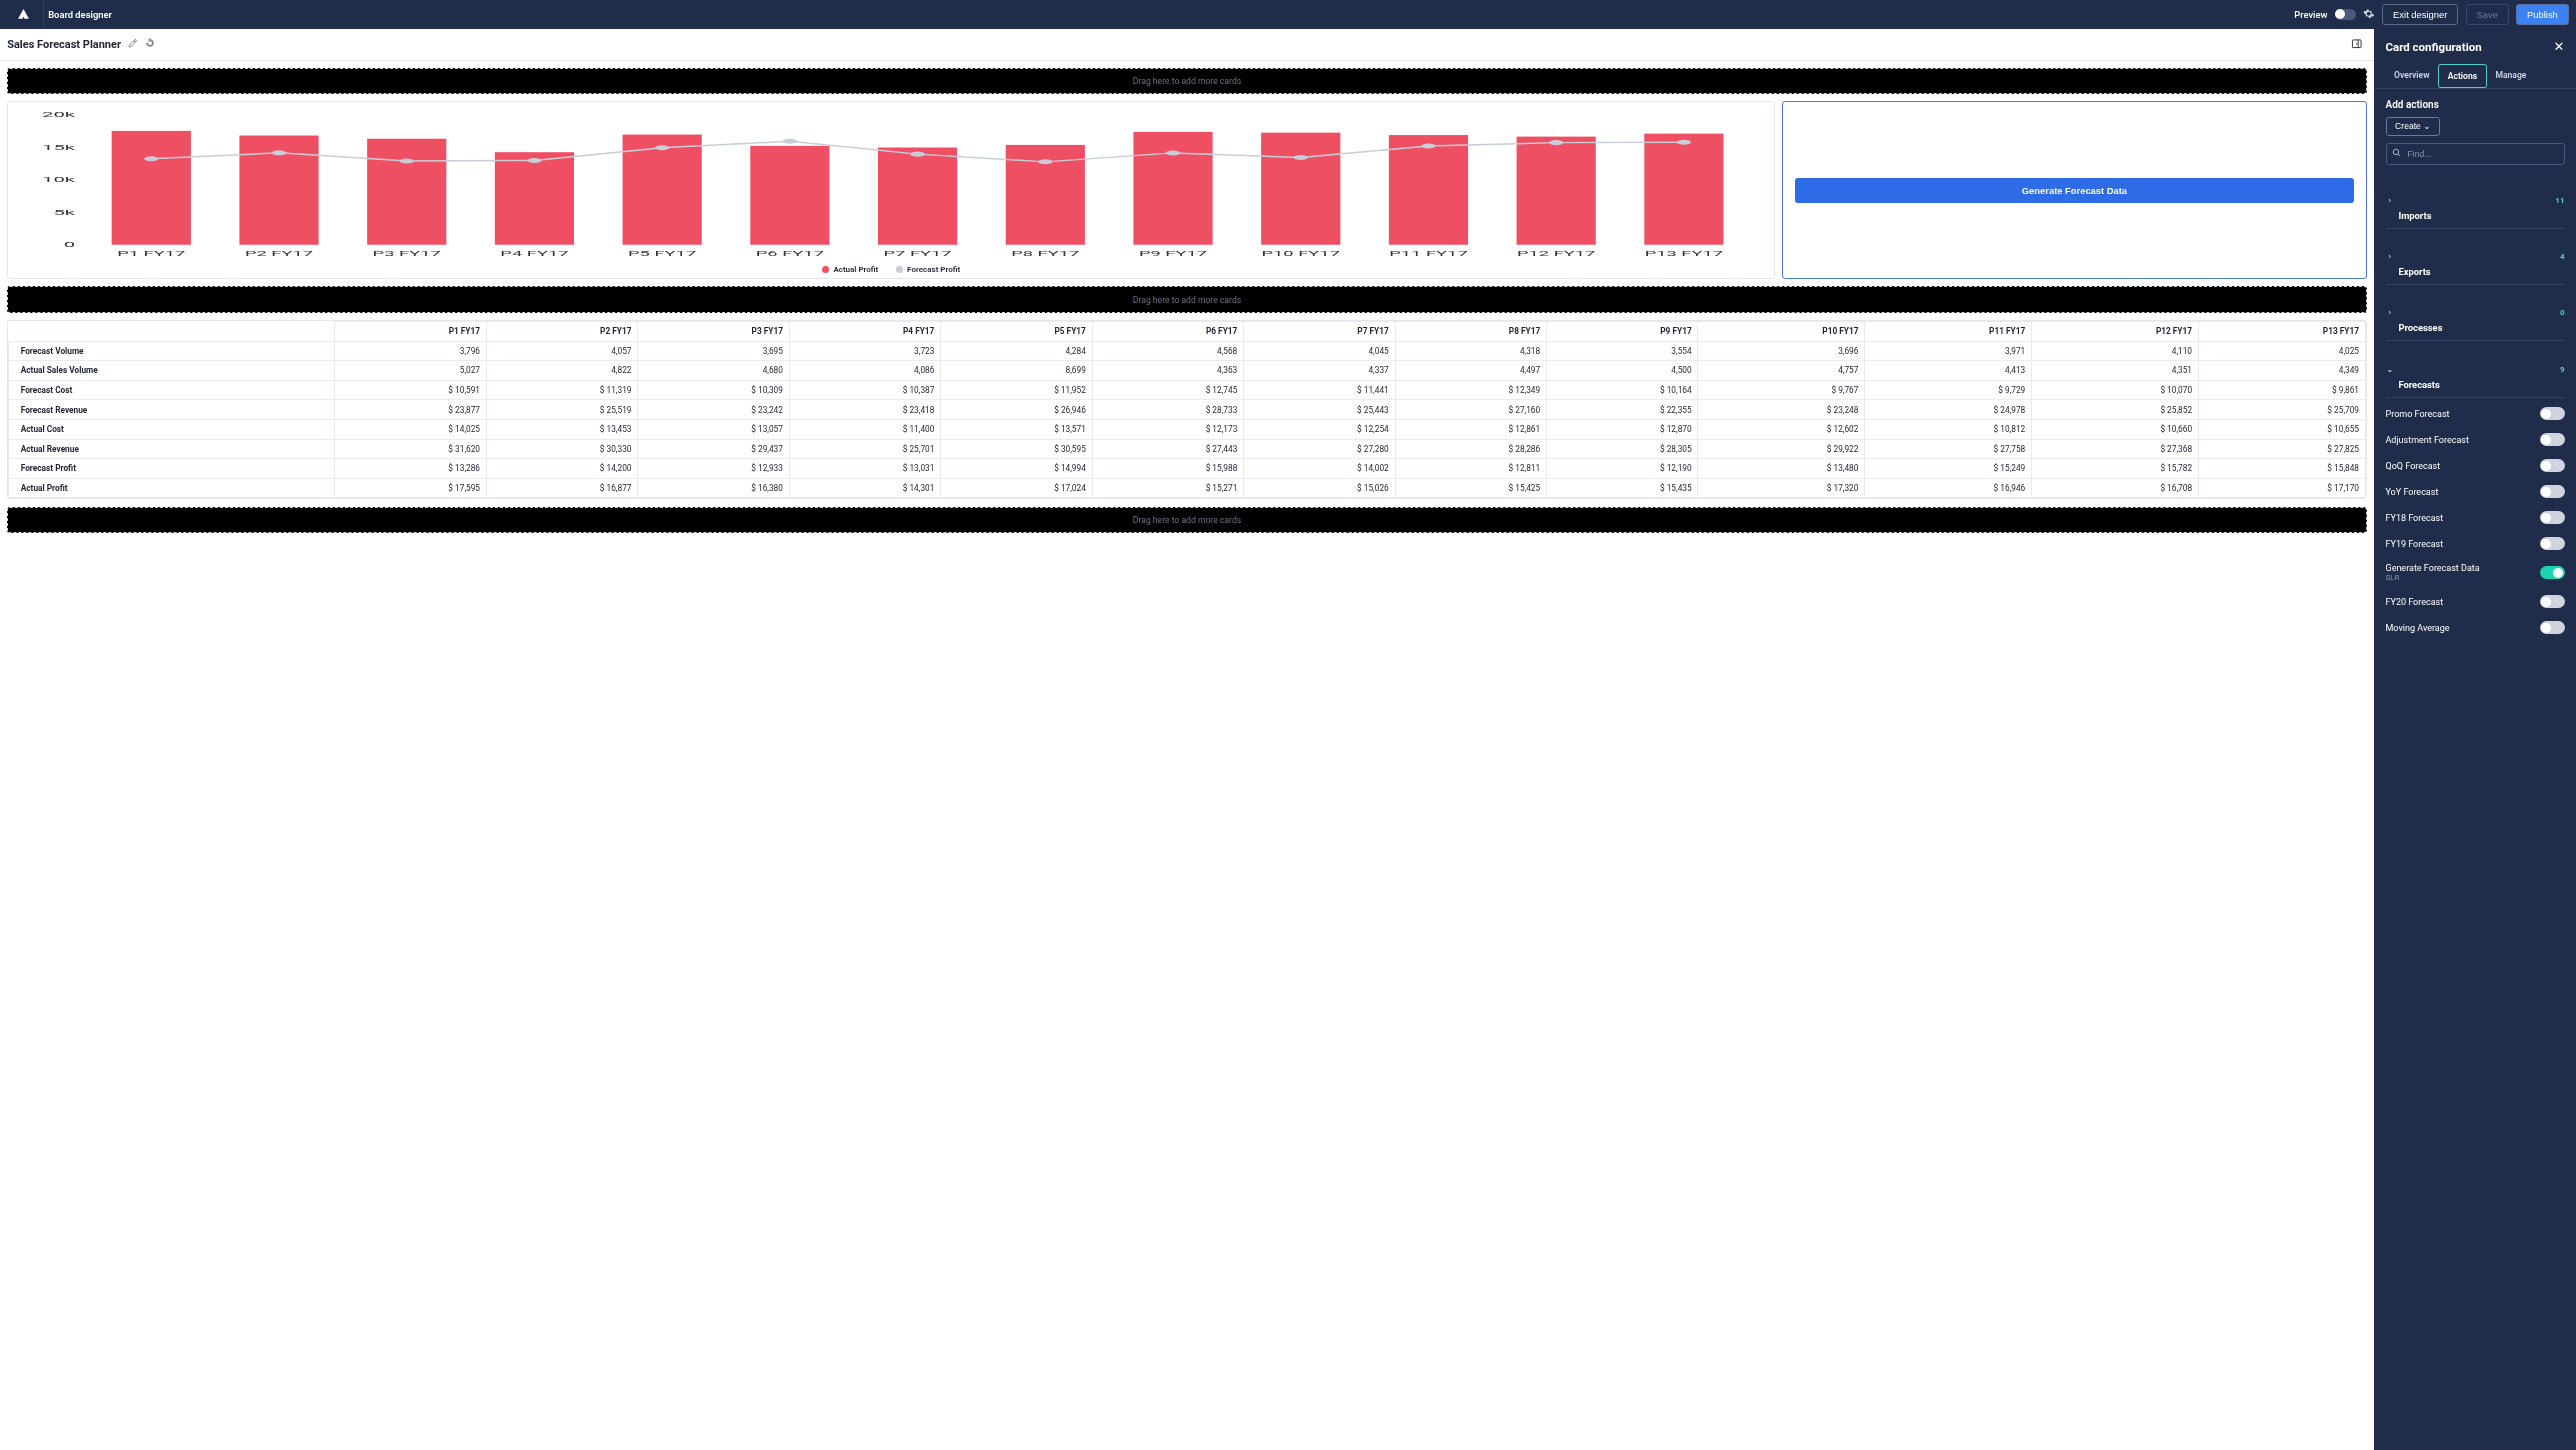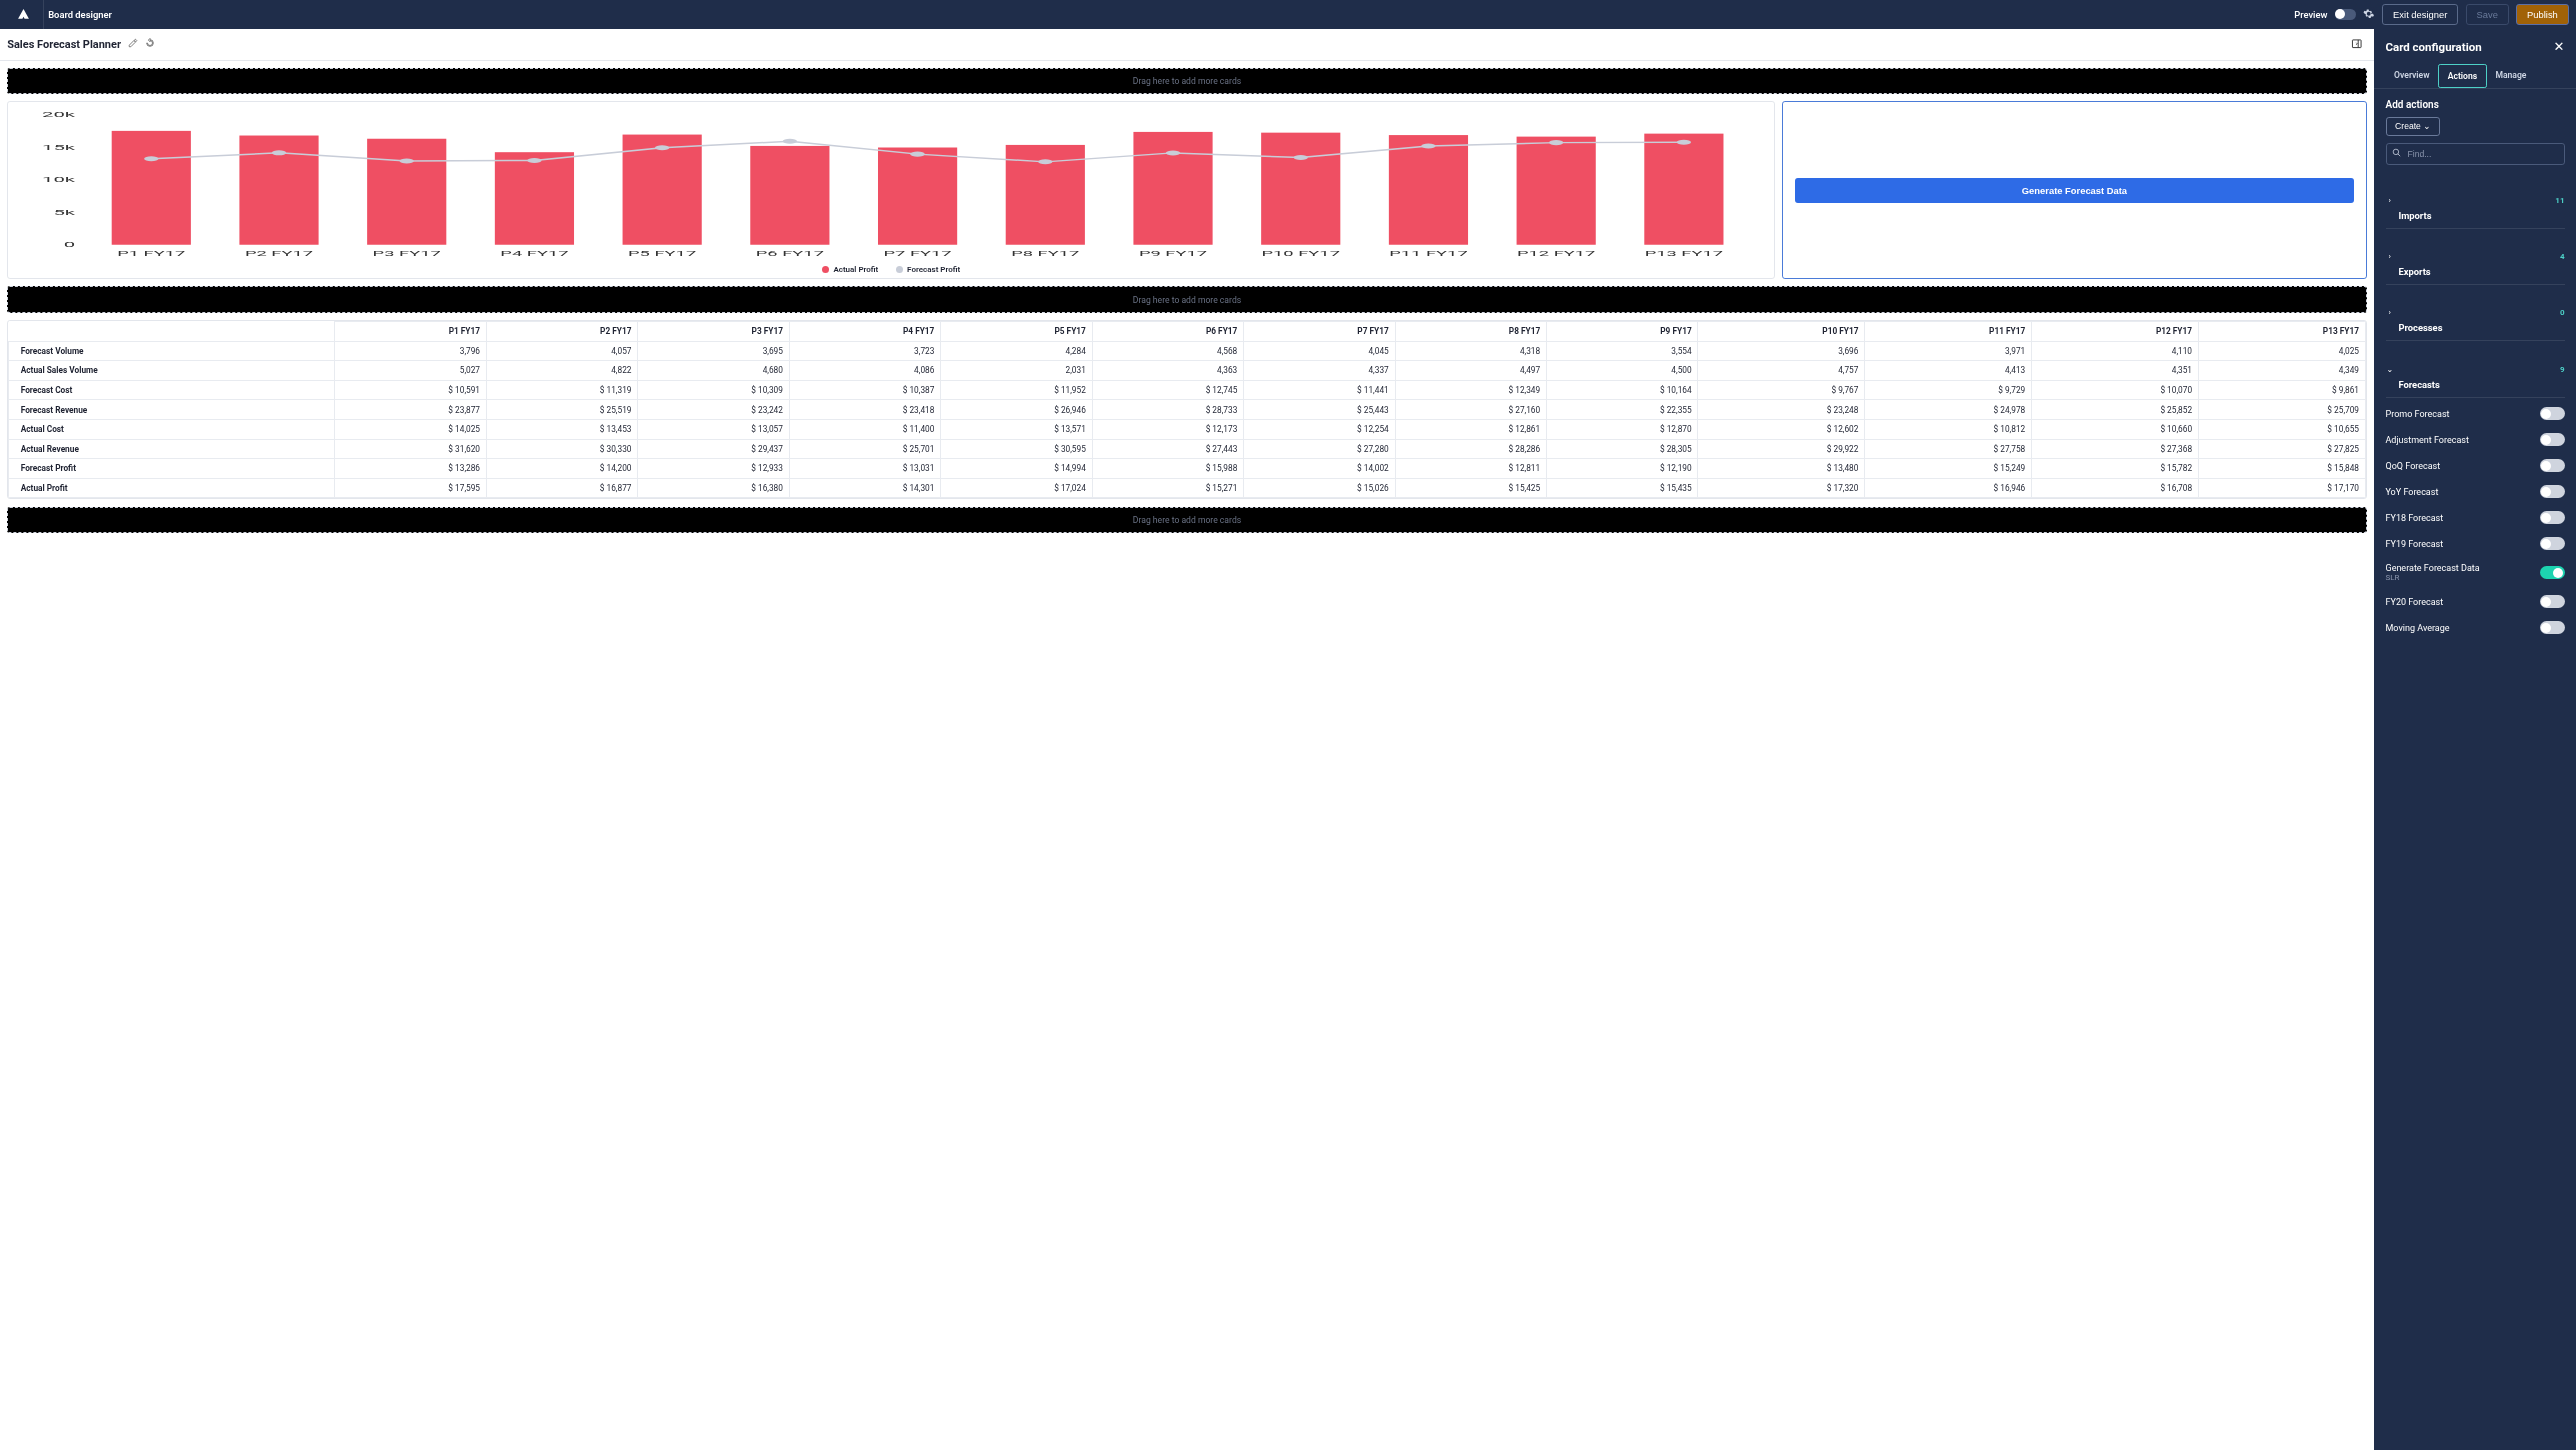--- a/index.html
+++ b/index.html
@@ -11,21 +11,21 @@
 .top-title { font-weight: 600; font-size: 9.4px; }
 .spacer { flex: 1; }
 .top-actions { display: flex; align-items: center; gap: 7.2px; }
 .preview-label { font-size: 9.4px; font-weight: 500; }
 .toggle { width: 21.6px; height: 11.5px; background: #4a5a7a; border-radius: 5.8px; position: relative; cursor: pointer; }
 .toggle .knob { width: 10px; height: 10px; background: #fff; border-radius: 50%; position: absolute; top: 0.7px; left: 0.7px; }
 .gear-icon { cursor: pointer; }
 .btn { border: 0.7px solid #5a6a8a; background: transparent; color: #fff; padding: 4.3px 10px; border-radius: 2.9px; font-size: 9.4px; cursor: pointer; font-weight: 500; }
 .btn.disabled { color: #6a7a9a; border-color: #3a4a6a; cursor: default; }
 .btn.primary { background: #4a7bd8; border-color: #4a7bd8; color: #fff; }
-.btn.primary.muted { background: #a16207; border-color: #5b6fa8; }
+.btn.primary.muted { background: #3b82f6; border-color: #5b6fa8; }
 
 .main-wrap { display: flex; height: calc(100vh - 29px); }
 .canvas { flex: 1; overflow: auto; background: #fff; }
 .page-header { display: flex; align-items: center; padding: 8.6px 7.2px; border-bottom: 0.7px solid #e3e6ec; }
 .page-title { font-size: 11px; font-weight: 700; }
 .header-icons { display: flex; gap: 7.2px; margin-left: 7.2px; color: #666; }
 .header-icons span { cursor: pointer; }
 .page-header .spacer { flex: 1; }
 .panel-toggle-icon { margin-right: 4.3px; cursor: pointer; }
 
@@ -245,21 +245,21 @@
               <td>3,971</td>
               <td>4,110</td>
               <td>4,025</td>
             </tr>
             <tr>
               <td class="row-head">Actual Sales Volume</td>
               <td>5,027</td>
               <td>4,822</td>
               <td>4,680</td>
               <td>4,086</td>
-              <td>2,031</td>
+              <td>8,699</td>
               <td>4,363</td>
               <td>4,337</td>
               <td>4,497</td>
               <td>4,500</td>
               <td>4,757</td>
               <td>4,413</td>
               <td>4,351</td>
               <td>4,349</td>
             </tr>
             <tr>

